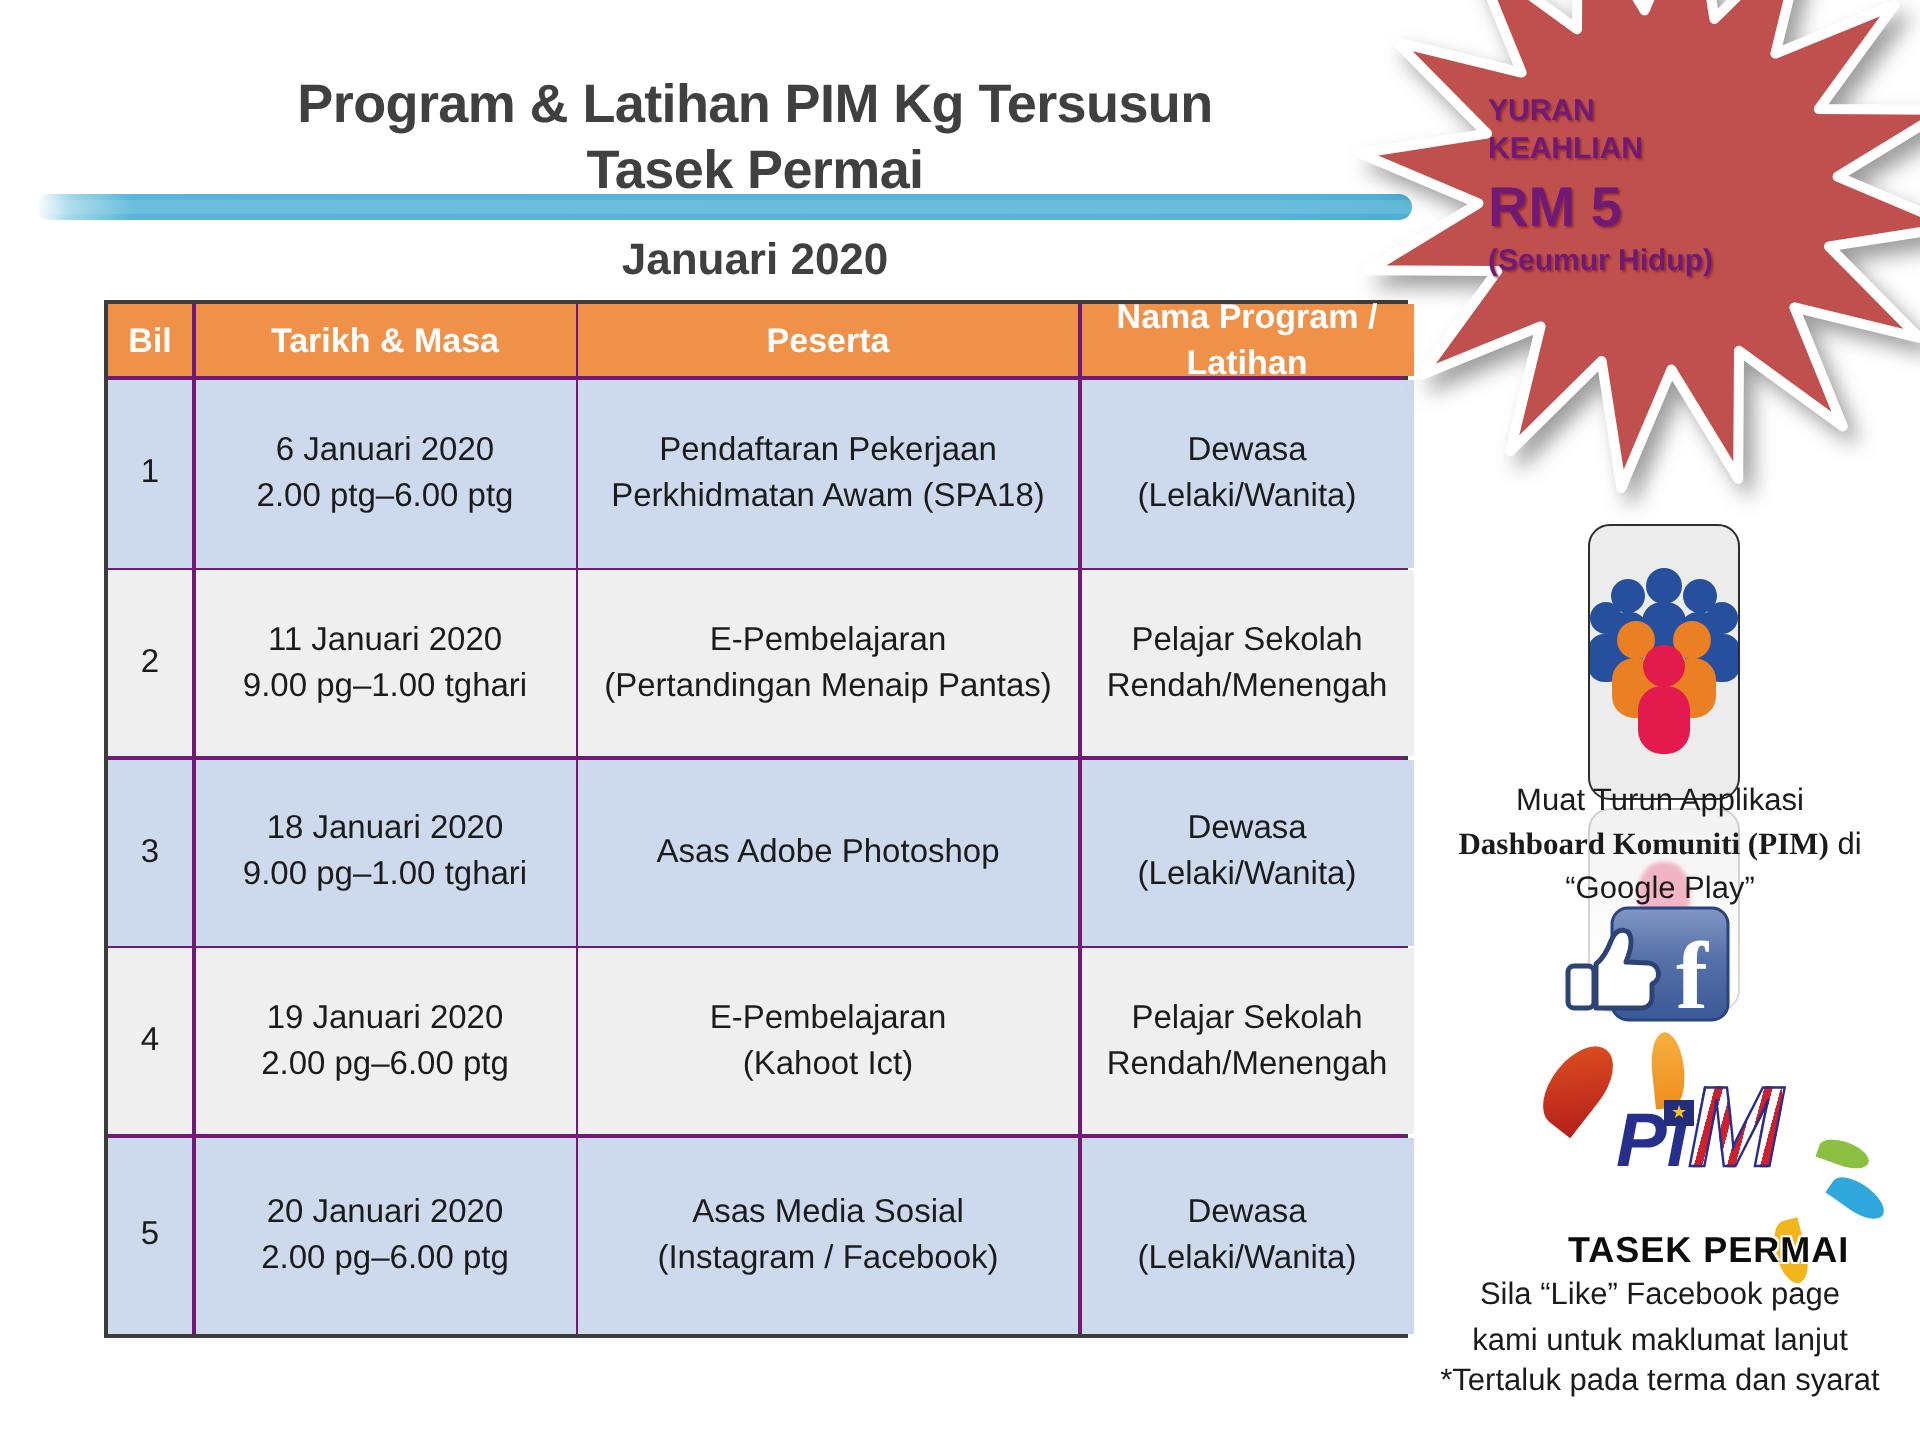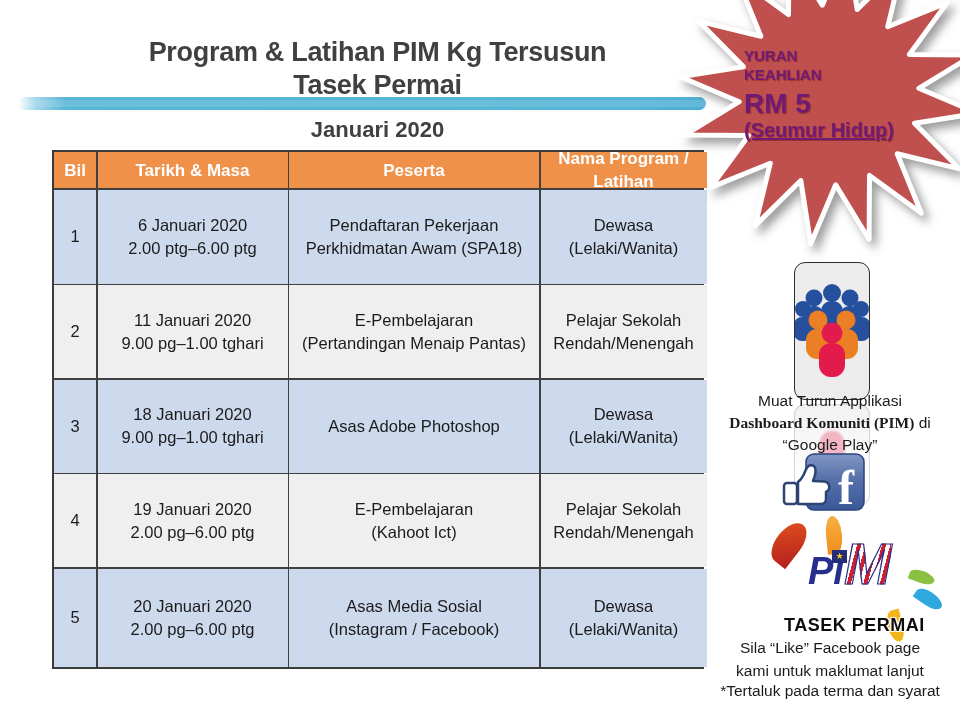--- a/index.html
+++ b/index.html
@@ -12,35 +12,35 @@
   .title-l1,.title-l2{font-size:27px;font-weight:bold;line-height:33px;letter-spacing:-.3px;}
   .title-l3{font-size:22px;font-weight:bold;line-height:34px;margin-top:11px;}
   .brush{left:18px;top:97px;width:688px;height:13px;border-radius:7px;z-index:1;
     background:linear-gradient(90deg,rgba(88,182,216,0) 0%,rgba(88,182,216,.55) 2.5%,#58b6d8 7%,#55b4d7 90%,#4dafd3 100%);}
   .brush-inner{position:absolute;left:0;top:3px;width:100%;height:7px;background:rgba(255,255,255,.12);}
 
   
   .tbl{left:52px;top:150px;width:648px;display:grid;z-index:2;
        grid-template-columns:42px 190px 250px 166px;
        grid-template-rows:36px 94px 93px 93px 93px 98px;
-       background:#404040;border:2.5px solid #3c3c3c;gap:1.5px;}
+       background:#701a75;border:2.5px solid #3c3c3c;gap:1.5px;}
   .cell{display:flex;flex-direction:column;align-items:center;justify-content:center;
         text-align:center;font-size:16.5px;line-height:23px;color:#1b1b1b;}
   .hcell{background:#f0914a;color:#ffffff;font-weight:bold;font-size:17px;}
   .row-blue{background:#cdd9ec;}
   .row-gray{background:#efefef;}
 
   
   .burst-svg{left:664px;top:-75px;width:330px;height:340px;z-index:4;
              filter:drop-shadow(5px 6px 5px rgba(60,60,60,.5));}
   .burst-text{left:744px;top:46px;width:170px;color:#701a75;z-index:5;
               text-shadow:1px 1px 1px rgba(120,30,30,.6);}
   .burst-text .s1{font-size:15px;font-weight:bold;line-height:19px;}
   .burst-text .amount{font-size:28px;font-weight:bold;line-height:34px;margin-top:3px;}
-  .burst-text .note{font-size:20px;font-weight:bold;line-height:19px;text-decoration:underline;}
+  .burst-text .note{font-size:15px;font-weight:bold;line-height:19px;}
 
   
   .app-icon{left:794px;top:262px;width:74px;height:136px;background:#ececec;
             border:1.5px solid #2e2e2e;border-radius:11px;z-index:2;overflow:hidden;}
   .app-reflection{left:794px;top:404px;width:74px;height:100px;border-radius:11px;z-index:1;
             border:1.5px solid rgba(80,80,80,.22);
             background:linear-gradient(rgba(236,236,236,.7),rgba(255,255,255,0) 80%);}
   .refl-blob{position:absolute;left:24px;top:26px;width:26px;height:34px;border-radius:45%;
             background:rgba(227,27,76,.30);filter:blur(1px);}
   .app-text{left:698px;top:390px;width:264px;text-align:center;z-index:3;

